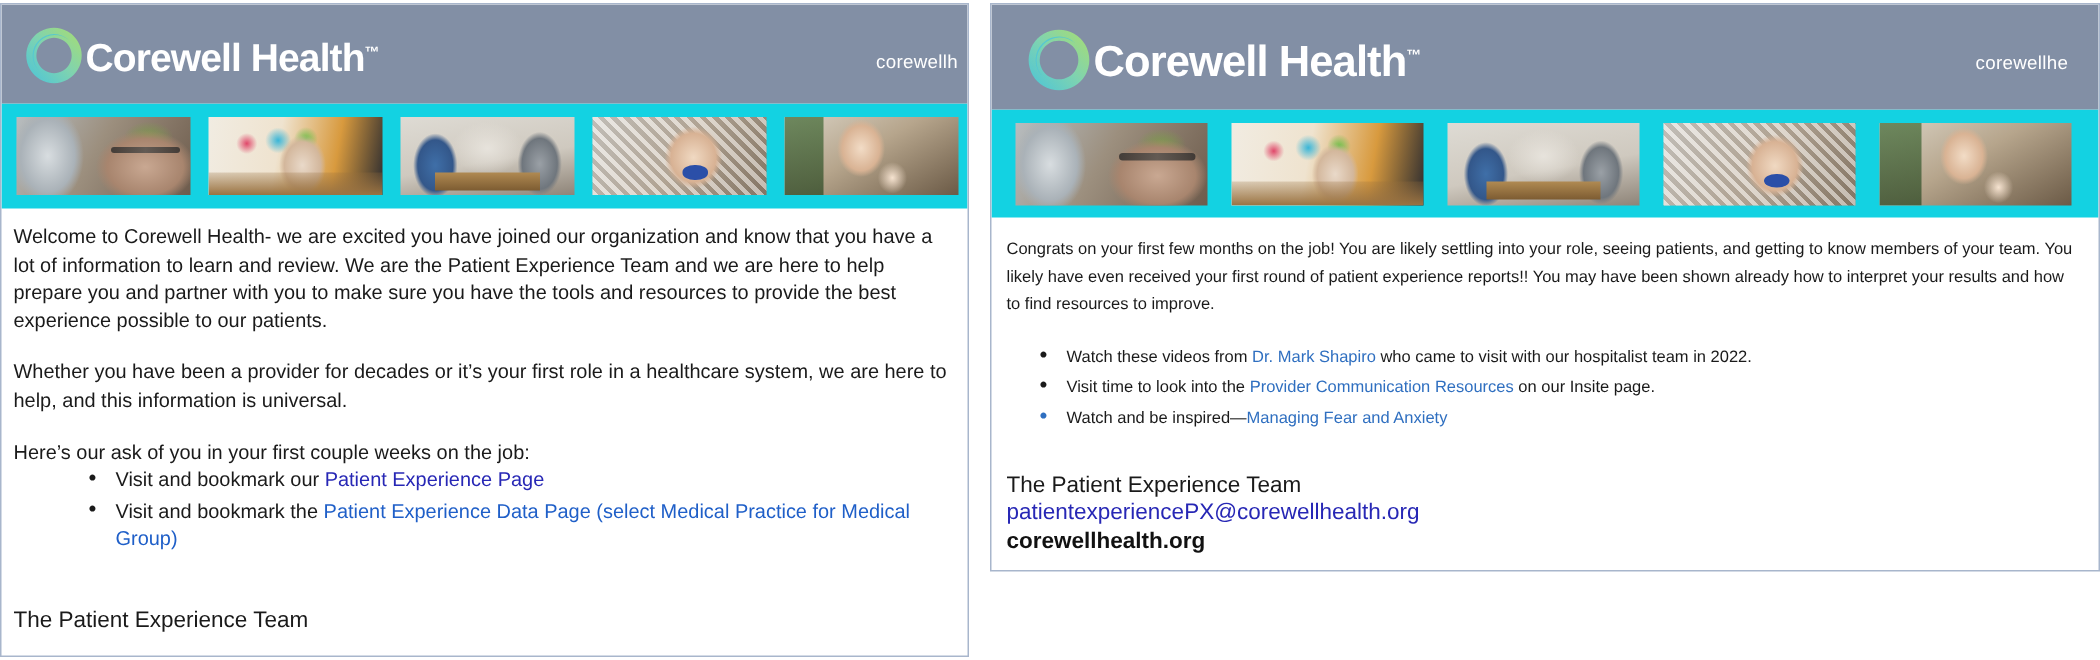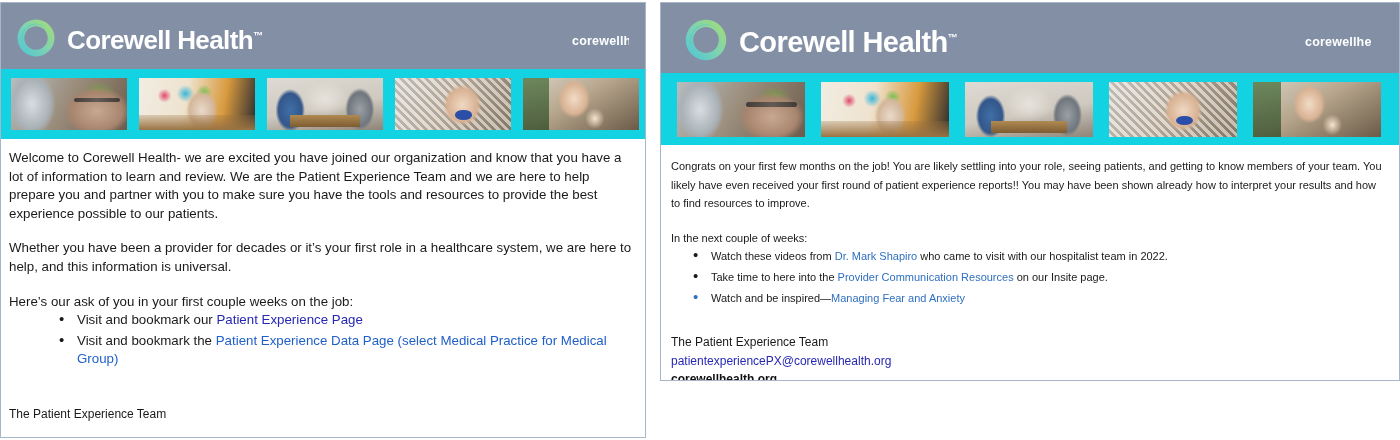--- a/index.html
+++ b/index.html
@@ -54,38 +54,37 @@
     height: 42px;
     flex: 0 0 42px;
   }
   .panel-right .logo-mark { width: 46px; height: 46px; flex-basis: 46px; }
 
   .logo-text {
     color: #ffffff;
     font-weight: bold;
     font-size: 26px;
     letter-spacing: -0.6px;
-    margin-left: 10px;
     white-space: nowrap;
     line-height: 42px;
   }
   .panel-right .logo-text { font-size: 29px; line-height: 46px; }
   .logo-tm {
     font-size: 10px;
     vertical-align: super;
     font-weight: bold;
   }
 
   .masthead-url {
     position: absolute;
-    right: 16px;
+    right: 4px;
     top: 30px;
     color: #ffffff;
     font-size: 12.5px;
-    font-weight: bold;
+    font-weight: normal;
     letter-spacing: 0.2px;
     white-space: nowrap;
     overflow: hidden;
   }
   .panel-left  .masthead-url { width: 57px; top: 31px; }
   .panel-right .masthead-url { width: 78px; top: 32px; }
 
   
   .photostrip {
     background: #13d2e2;
@@ -222,21 +221,21 @@
 
   a.lnk {
     cursor: pointer;
   }
   a.lnk-violet { color: #2727b5; }
   a.lnk-blue   { color: #1f5fc8; }
   a.lnk-steel  { color: #2f6fc0; }
 
   .signature {
     padding: 0 8px 8px 8px;
-    font-size: 12px;
+    font-size: 15px;
     line-height: 18.6px;
     color: #1a1a1a;
   }
   .panel-right .signature { padding: 0 12px 8px 10px; }
   .sig-line { white-space: nowrap; }
   .sig-bold { font-weight: bold; color: #111111; }
 
   .spacer-left { height: 18px; }
   .spacer-tall { height: 28px; }
 </style>
@@ -320,24 +319,23 @@
     <div class="photostrip">
       <div class="photo ph1"></div>
       <div class="photo ph2"></div>
       <div class="photo ph3"></div>
       <div class="photo ph4"></div>
       <div class="photo ph5"></div>
     </div>
 
     <div class="body-copy">
       <p>Congrats on your first few months on the job! You are likely settling into your role, seeing patients, and getting to know members of your team.  You likely have even received your first round of patient experience reports!!  You may have been shown already how to interpret your results and how to find resources to improve.</p>
-      <p class="tight">In the next couple of weeks:</p>
       <ul class="bullets">
         <li><span>Watch these videos from </span><a class="lnk lnk-steel">Dr. Mark Shapiro</a><span> who came to visit with our hospitalist team in 2022.</span></li>
-        <li><span>Take time to here into the </span><a class="lnk lnk-steel">Provider Communication Resources</a><span> on our Insite page.</span></li>
+        <li><span>Visit time to look into the </span><a class="lnk lnk-steel">Provider Communication Resources</a><span> on our Insite page.</span></li>
         <li class="blue-bullet"><span>Watch and be inspired—</span><a class="lnk lnk-steel">Managing Fear and Anxiety</a><span></span></li>
       </ul>
       <div class="spacer-left"></div>
     </div>
 
     <div class="signature">
       <div class="sig-line">The Patient Experience Team</div>
       <div class="sig-line"><a class="lnk lnk-violet">patientexperiencePX@corewellhealth.org</a></div>
       <div class="sig-line sig-bold">corewellhealth.org</div>
     </div>

